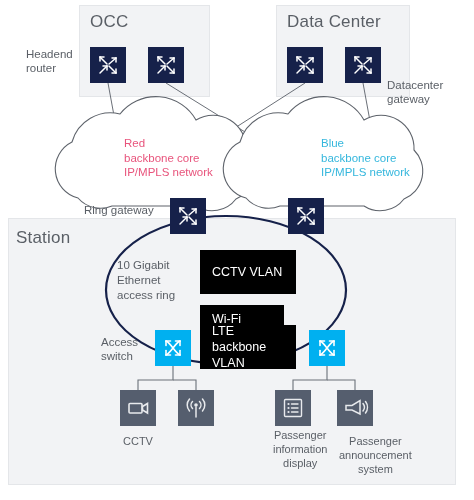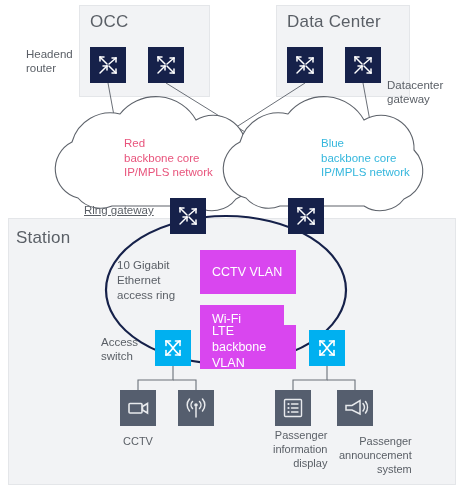--- a/index.html
+++ b/index.html
@@ -44,21 +44,21 @@
 
   .side-label {
     position: absolute;
     font-size: 11.5px;
     line-height: 14px;
     color: #5a5f66;
     white-space: nowrap;
   }
   #headend-label  { left: 26px;  top: 47px; }
   #datacenter-label { left: 387px; top: 47px; margin-top: 31px; }
-  #ringgw-label   { left: 84px;  top: 203px; text-decoration: underline; }
+  #ringgw-label   { left: 84px;  top: 203px; }
   #accessswitch-label { left: 101px; top: 335px; }
   #ring-desc      { left: 117px; top: 258px; line-height: 15px; }
 
   .cloud-label {
     position: absolute;
     font-size: 11.5px;
     line-height: 14.5px;
     white-space: nowrap;
   }
   #red-cloud-label  { left: 124px; top: 136px; color: #e8547c; }
@@ -80,39 +80,39 @@
   }
   .device {
     width: 36px;
     height: 36px;
     background: #555e6e;
   }
   .node svg { display: block; width: 36px; height: 36px; }
 
   .vlan {
     position: absolute;
-    background: #d946ef;
+    background: #000000;
     color: #ffffff;
     font-size: 12.5px;
     line-height: 16px;
     box-sizing: border-box;
     padding: 22px 12px;
     display: flex;
     align-items: center;
   }
   #vlan-cctv { left: 200px; top: 250px; width: 96px; height: 28px; }
   #vlan-wifi { left: 200px; top: 305px; width: 84px; height: 28px; }
   #vlan-lte  { left: 200px; top: 325px; width: 96px; height: 39px; }
 
   .dev-label {
     position: absolute;
     font-size: 11px;
     line-height: 14px;
     color: #5a5f66;
-    text-align: right;
+    text-align: center;
     white-space: pre-line;
   }
   #lbl-cctv { left: 123px; top: 434px; }
   #lbl-wifi { left: 175px; top: 434px; }
   #lbl-pid  { left: 273px; top: 428px; }
   #lbl-pas  { left: 339px; top: 434px; }
 </style>
 </head>
 <body>
 

